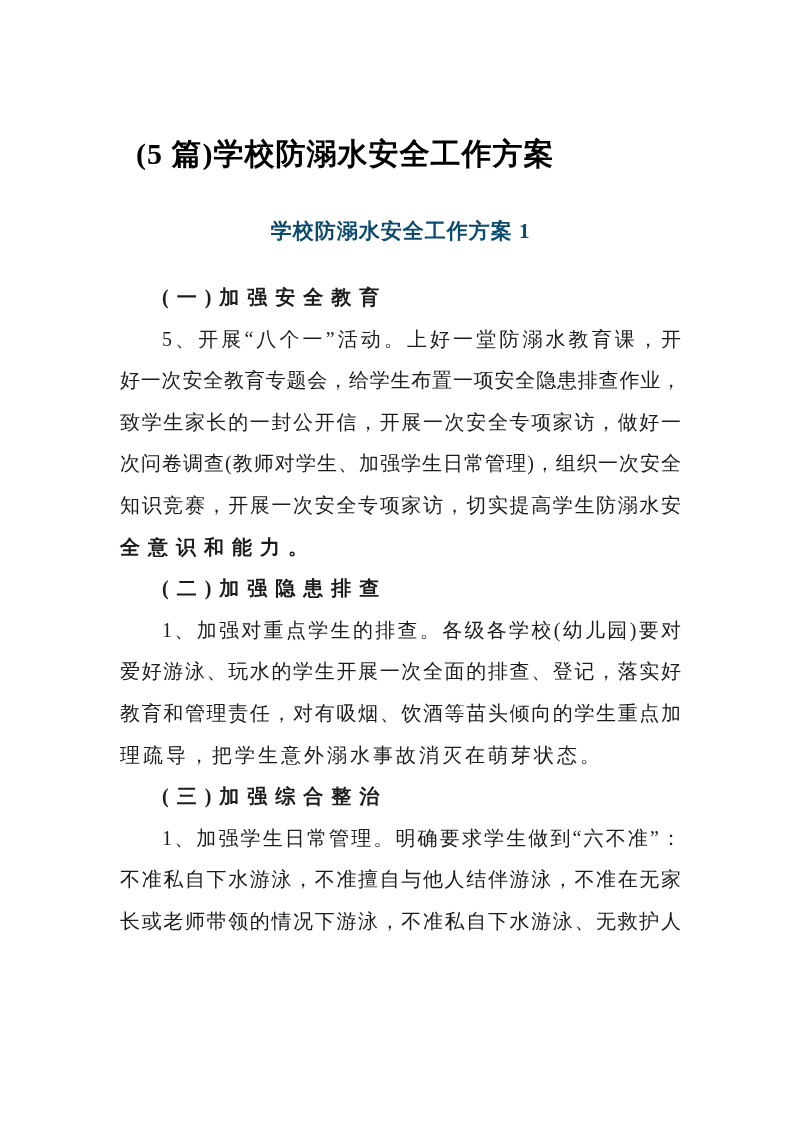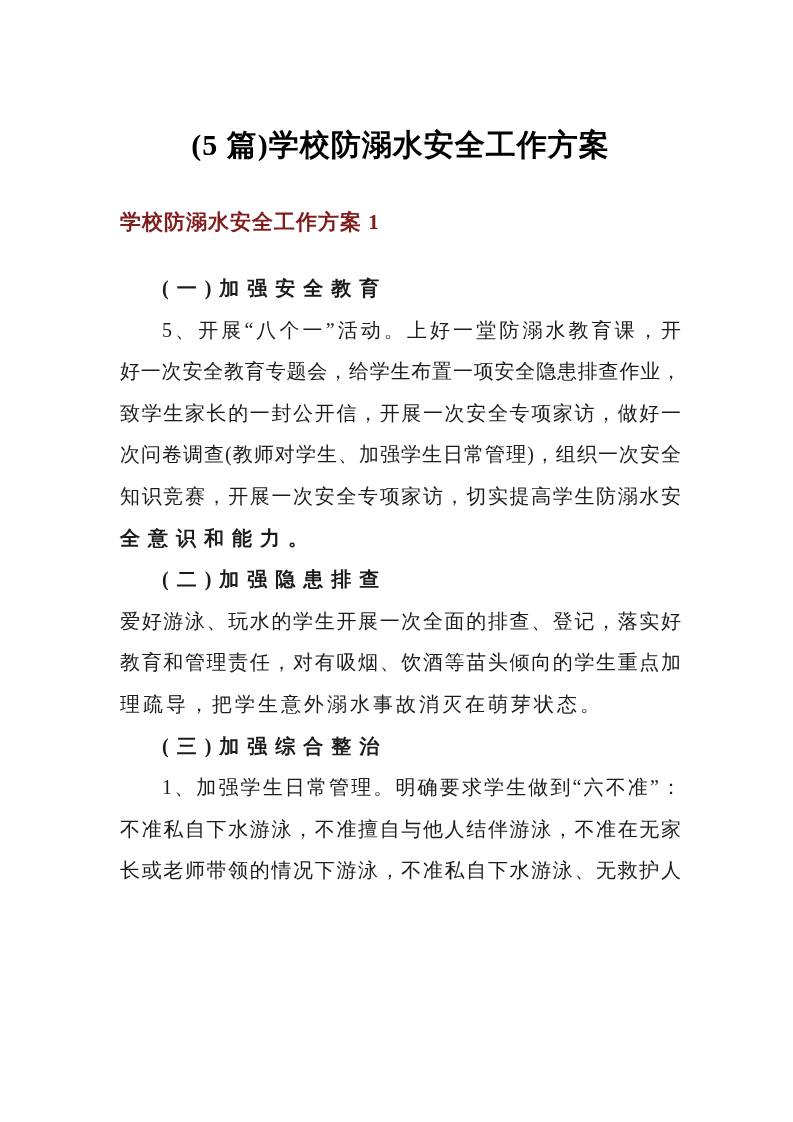--- a/index.html
+++ b/index.html
@@ -12,37 +12,37 @@
     width: 793px;
     height: 1122px;
     background: #ffffff;
     box-sizing: border-box;
     padding: 115px 112px 0 120px;
     overflow: hidden;
     font-family: "Liberation Serif", "DejaVu Serif", serif;
     color: #1c1c1c;
   }
   .title {
-    margin: 7px;
+    margin: 16px;
     font-size: 30px;
     font-weight: bold;
     line-height: 46px;
-    text-align: center;
+    text-align: left;
     letter-spacing: 1px;
     color: #000000;
     white-space: nowrap;
   }
   .subtitle {
     margin: 38px 0 0 0;
     font-size: 21px;
     font-weight: bold;
     line-height: 32px;
-    text-align: left;
+    text-align: center;
     letter-spacing: 1px;
-    color: #7f1d1d;
+    color: #0c4a6e;
     white-space: nowrap;
   }
   .doc-body {
     margin-top: 30px;
     font-size: 20px;
     line-height: 41.6px;
   }
   .line {
     text-align: justify;
     text-align-last: justify;
@@ -71,20 +71,21 @@
   <h2 class="subtitle">学校防溺水安全工作方案 1</h2>
   <div class="doc-body">
     <div class="line wide indent">(一)加强安全教育</div>
     <div class="line indent">5、开展“八个一”活动。上好一堂防溺水教育课，开</div>
     <div class="line">好一次安全教育专题会，给学生布置一项安全隐患排查作业，</div>
     <div class="line">致学生家长的一封公开信，开展一次安全专项家访，做好一</div>
     <div class="line">次问卷调查(教师对学生、加强学生日常管理)，组织一次安全</div>
     <div class="line">知识竞赛，开展一次安全专项家访，切实提高学生防溺水安</div>
     <div class="line wide">全意识和能力。</div>
     <div class="line wide indent">(二)加强隐患排查</div>
+    <div class="line indent">1、加强对重点学生的排查。各级各学校(幼儿园)要对</div>
     <div class="line">爱好游泳、玩水的学生开展一次全面的排查、登记，落实好</div>
     <div class="line">教育和管理责任，对有吸烟、饮酒等苗头倾向的学生重点加</div>
     <div class="line medium">理疏导，把学生意外溺水事故消灭在萌芽状态。</div>
     <div class="line wide indent">(三)加强综合整治</div>
     <div class="line indent">1、加强学生日常管理。明确要求学生做到“六不准”：</div>
     <div class="line">不准私自下水游泳，不准擅自与他人结伴游泳，不准在无家</div>
     <div class="line">长或老师带领的情况下游泳，不准私自下水游泳、无救护人</div>
   </div>
 </div>
 

